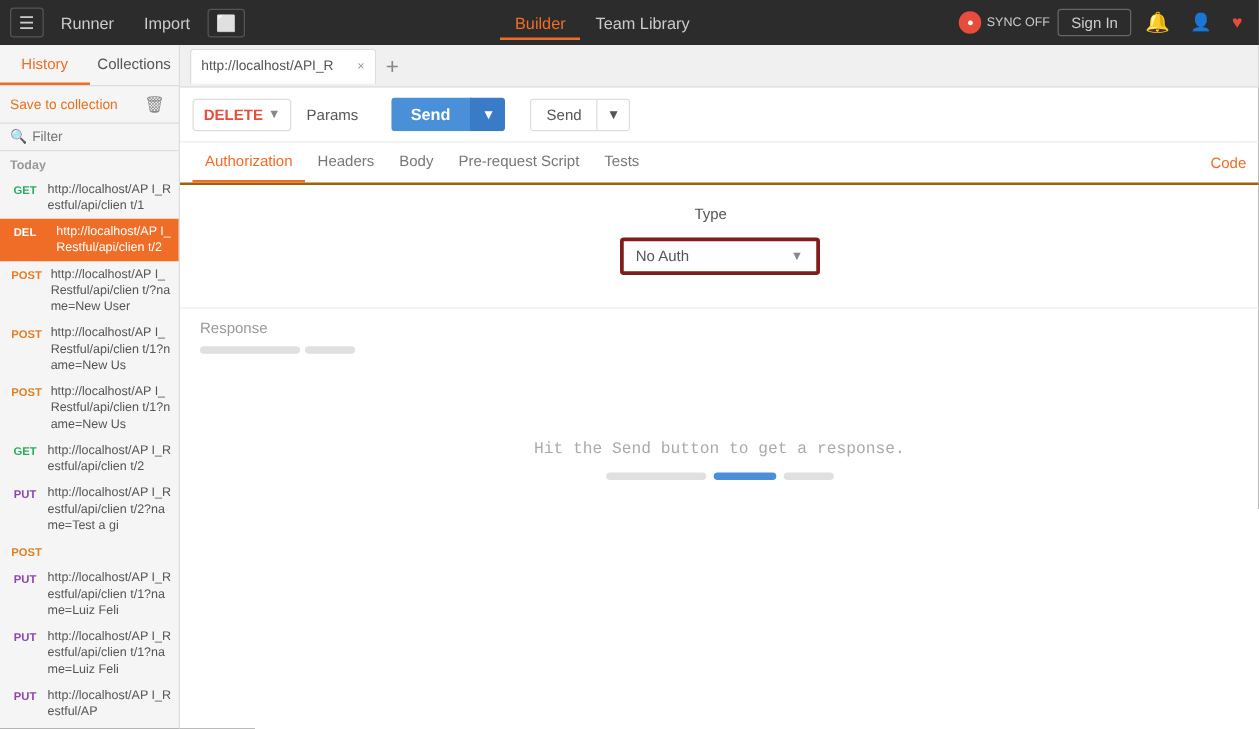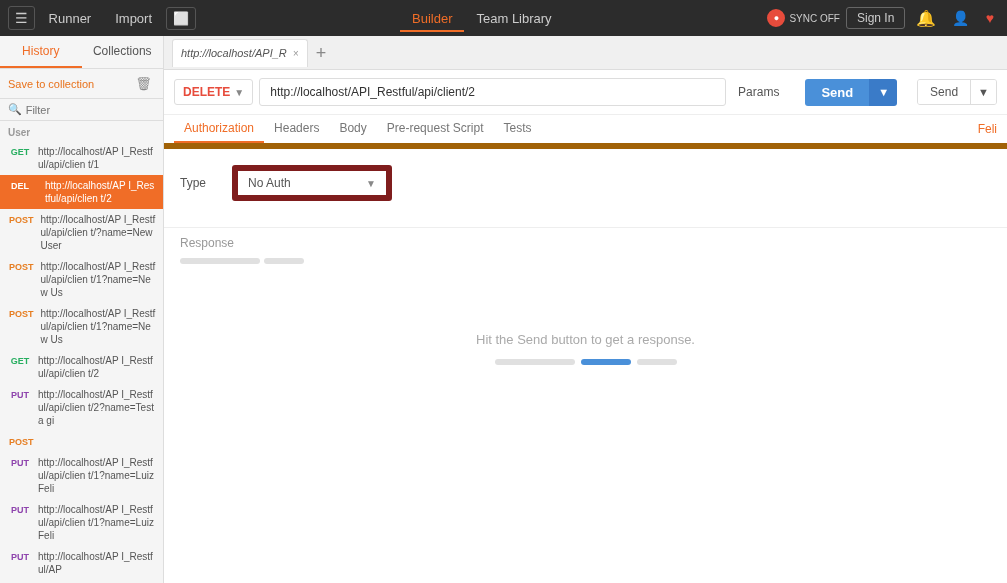--- a/index.html
+++ b/index.html
@@ -24,21 +24,21 @@
     .nav-right { display: flex; align-items: center; gap: 6px; }
     .sync-btn { display: flex; align-items: center; gap: 4px; background: none; border: none; color: #ccc; cursor: pointer; font-size: 11px; }
     .sync-icon { width: 18px; height: 18px; border-radius: 50%; background: #e74c3c; border: 2px solid #e74c3c; display: flex; align-items: center; justify-content: center; }
     .sign-in-btn { background: none; border: 1px solid #666; border-radius: 3px; color: #ccc; cursor: pointer; padding: 3px 10px; font-size: 12px; }
     .nav-icon-round { background: none; border: none; color: #ccc; cursor: pointer; font-size: 16px; padding: 2px 5px; }
 
     
     .main { display: flex; height: calc(583px - 36px); }
 
     
-    .sidebar { width: 164px; background: #f5f5f5; border-right: 1px solid #ddd; display: flex; flex-direction: column; }
+    .sidebar { width: 144px; background: #f5f5f5; border-right: 1px solid #ddd; display: flex; flex-direction: column; }
     .sidebar-tabs { display: flex; border-bottom: 1px solid #ddd; }
     .sidebar-tab { flex: 1; padding: 8px 4px; text-align: center; cursor: pointer; font-size: 12px; background: none; border: none; color: #555; border-bottom: 2px solid transparent; }
     .sidebar-tab.active { color: #f06d27; border-bottom: 2px solid #f06d27; }
     .sidebar-toolbar { display: flex; align-items: center; padding: 6px 8px; border-bottom: 1px solid #ddd; gap: 4px; }
     .filter-input { flex: 1; border: none; background: none; font-size: 11px; color: #777; outline: none; }
     .sidebar-icon-btn { background: none; border: none; cursor: pointer; color: #888; font-size: 13px; padding: 1px 3px; }
     .history-list { flex: 1; overflow-y: auto; }
     .history-section-label { padding: 6px 8px 3px; font-size: 10px; color: #999; font-weight: 600; }
     .history-item { display: flex; align-items: flex-start; padding: 4px 6px; cursor: pointer; gap: 4px; }
     .history-item.active { background: #f06d27; gap: 11px; }
@@ -49,21 +49,21 @@
     .method-del { color: #e74c3c; }
     .method-put { color: #8e44ad; }
     .history-item.active .method-badge { color: #fff; }
     .history-url { font-size: 10px; color: #555; word-break: break-all; line-height: 1.3; }
 
     
     .content { flex: 1; display: flex; flex-direction: column; background: #fff; }
 
     
     .tab-bar { display: flex; align-items: center; background: #f0f0f0; padding: 0 8px; border-bottom: 1px solid #ddd; height: 34px; gap: 4px; }
-    .request-tab { display: flex; align-items: center; background: #fff; border: 1px solid #ddd; border-bottom: none; border-radius: 3px 3px 0 0; padding: 4px 8px; font-size: 11px; color: #555; cursor: pointer; gap: 4px; height: 28px; font-style: italic; }
+    .request-tab { display: flex; align-items: center; background: #fff; border: 1px solid #ddd; border-bottom: none; border-radius: 3px 3px 0 0; padding: 4px 8px; font-size: 11px; color: #555; cursor: pointer; gap: 17px; height: 28px; }
     .request-tab .close-btn { font-size: 10px; color: #999; cursor: pointer; margin-left: 2px; }
     .add-tab-btn { background: none; border: none; font-size: 18px; color: #888; cursor: pointer; padding: 0 4px; line-height: 1; }
 
     
     .url-bar { display: flex; align-items: center; padding: 8px 10px; border-bottom: 1px solid #eee; gap: 6px; }
     .method-select { display: flex; align-items: center; gap: 4px; background: #fff; border: 1px solid #ddd; border-radius: 3px; padding: 5px 8px; cursor: pointer; font-size: 12px; font-weight: 600; color: #e74c3c; min-width: 70px; }
     .method-select .arrow { font-size: 10px; color: #888; }
     .url-input { flex: 1; border: 1px solid #ddd; border-radius: 3px; padding: 6px 10px; font-size: 12px; color: #333; outline: none; }
     .url-bar-right { display: flex; align-items: center; gap: 20px; justify-content: flex-end; }
     .params-btn { background: none; border: none; font-size: 12px; color: #555; cursor: pointer; padding: 4px 6px; }
@@ -74,32 +74,32 @@
     .save-btn { background: #fff; color: #555; border: none; padding: 5px 12px; font-size: 12px; cursor: pointer; }
     .save-arrow { background: #fff; color: #555; border: none; border-left: 1px solid #ddd; padding: 5px 7px; cursor: pointer; font-size: 11px; }
 
     
     .req-headers-row { display: flex; align-items: center; padding: 4px 10px; border-bottom: 1px solid #eee; }
     .col-key { flex: 1; font-size: 11px; color: #999; }
     .col-val { flex: 2; font-size: 11px; color: #999; }
     .bulk-edit-btn { background: none; border: none; font-size: 11px; color: #888; cursor: pointer; margin-left: auto; }
 
     
-    .inner-tabs { display: flex; align-items: center; padding: 0 10px; border-bottom: 6px solid #a16207; height: 34px; }
+    .inner-tabs { display: flex; padding: 0 10px; border-bottom: 2px solid #a16207; height: 34px; }
     .inner-tab { background: none; border: none; font-size: 12px; color: #777; cursor: pointer; padding: 6px 10px; border-bottom: 2px solid transparent; }
     .inner-tab.active { color: #f06d27; border-bottom: 2px solid #f06d27; }
     .code-link { margin-left: auto; background: none; border: none; color: #f06d27; font-size: 12px; cursor: pointer; }
 
     
     .auth-section { padding: 16px; }
-    .type-row { display: flex; align-items: center; gap: 12px; margin-bottom: 10px; }
+    .type-row { display: flex; align-items: center; gap: 12px; margin-bottom: 10px; flex-direction: column; }
     .type-label { font-size: 12px; color: #555; min-width: 40px; }
-    .type-select { display: flex; align-items: center; gap: 6px; border: 6px solid #7f1d1d; border-radius: 3px; padding: 5px 10px; font-size: 12px; color: #555; cursor: pointer; min-width: 160px; background: #fff; }
+    .type-select { display: flex; align-items: center; gap: 6px; border: 3px solid #7f1d1d; border-radius: 3px; padding: 5px 10px; font-size: 12px; color: #555; cursor: pointer; min-width: 160px; background: #fff; }
     .type-select .arrow { font-size: 10px; color: #888; margin-left: auto; }
-    .response-placeholder { display: flex; flex-direction: column; align-items: center; justify-content: center; padding: 60px 20px; color: #aaa; font-size: 13px; }
+    .response-placeholder { display: flex; flex-direction: column; align-items: center; justify-content: center; padding: 60px 20px; color: #aaa; font-size: 13px; font-family: Liberation Mono, monospace; }
     .response-placeholder .loading-bar { display: flex; gap: 6px; margin-top: 12px; }
     .bar-segment { height: 6px; border-radius: 3px; background: #e0e0e0; }
     .bar-segment.blue { background: #4a90d9; }
 
     
     ::-webkit-scrollbar { width: 4px; }
     ::-webkit-scrollbar-track { background: #f0f0f0; }
     ::-webkit-scrollbar-thumb { background: #ccc; border-radius: 2px; }
   </style>
 </head>
@@ -151,21 +151,21 @@
       <span style="font-size:11px; color:#e8721c; cursor:pointer;">Save to collection</span>
       <button class="sidebar-icon-btn" style="margin-left:auto;">
         <span>🗑</span>
       </button>
     </div>
     <div style="display:flex; align-items:center; padding:4px 8px; border-bottom:1px solid #ddd;">
       <span style="color:#aaa; font-size:11px; margin-right:4px;">🔍</span>
       <input class="filter-input" type="text" placeholder="Filter" style="">
     </div>
     <div class="history-list">
-      <div class="history-section-label">User</div>
+      <div class="history-section-label">Today</div>
 
       <div class="history-item">
         <span class="method-badge method-get">GET</span>
         <span class="history-url">http://localhost/AP I_Restful/api/clien t/1</span>
       </div>
       <div class="history-item active">
         <span class="method-badge method-del">DEL</span>
         <span class="history-url">http://localhost/AP I_Restful/api/clien t/2</span>
       </div>
       <div class="history-item">
@@ -214,42 +214,41 @@
         <span class="close-btn">×</span>
       </div>
       <button class="add-tab-btn">+</button>
     </div>
 
     <div class="url-bar">
       <div class="method-select">
         <span>DELETE</span>
         <span class="arrow">▼</span>
       </div>
-      <input class="url-input" type="text" value="http://localhost/API_Restful/api/client/2" style="">
       <div class="url-bar-right">
         <button class="params-btn">Params</button>
         <div class="send-group">
           <button class="send-btn">Send</button>
           <button class="send-arrow">▼</button>
         </div>
         <div class="save-group">
           <button class="save-btn">Send</button>
           <button class="save-arrow">▼</button>
         </div>
       </div>
     </div>
 
 
     <div class="inner-tabs">
       <button class="inner-tab active">Authorization</button>
       <button class="inner-tab">Headers</button>
       <button class="inner-tab">Body</button>
       <button class="inner-tab">Pre-request Script</button>
       <button class="inner-tab">Tests</button>
-      <button class="code-link">Feli</button>
+      <button class="code-link">Code</button>
     </div>
 
     <div class="auth-section">
       <div class="type-row">
         <span class="type-label">Type</span>
         <div class="type-select">
           <span>No Auth</span>
           <span class="arrow">▼</span>
         </div>
       </div>

